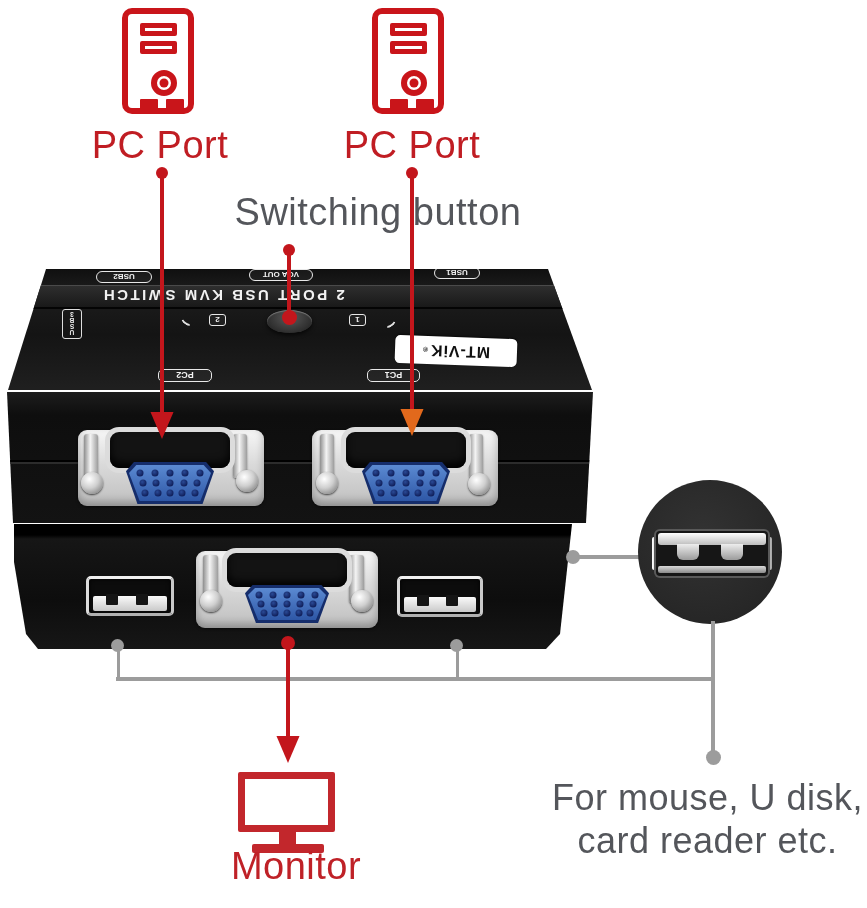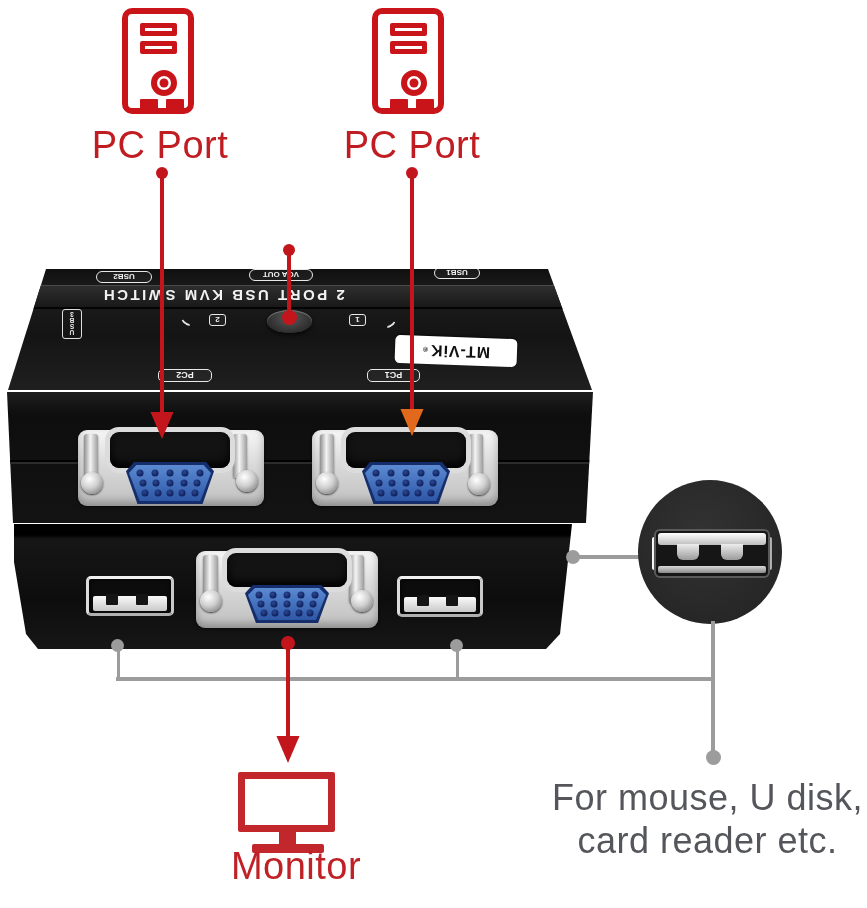--- a/index.html
+++ b/index.html
@@ -132,20 +132,21 @@
     <div class="pc-slot" style="top:27px;"></div>
     <div class="pc-circle">
         <div class="pc-dot"></div>
       </div>
     <div class="pc-foot" style="left:12px;"></div>
     <div class="pc-foot" style="left:38px;"></div>
   </div>
 
   <div class="ann red-txt" style="left:60px;  top:124px; width:200px;">PC Port</div>
   <div class="ann red-txt" style="left:312px; top:124px; width:200px;">PC Port</div>
+  <div class="ann gray-txt" style="left:217px; top:191px; width:322px;">Switching button</div>
 
   <div class="face" id="top-face">
     <div class="band"></div>
     <div class="band-title">2 PORT USB KVM SWITCH</div>
 
     <div class="tag sm" style="left:96px;  top:8px; width:56px;">USB2</div>
     <div class="tag sm" style="left:249px; top:6px; width:64px;">VGA OUT</div>
     <div class="tag sm" style="left:434px; top:4px; width:46px;">USB1</div>
 
     <div class="side-tag" style="left:62px; top:46px; width:20px; height:30px;">USB3</div>

